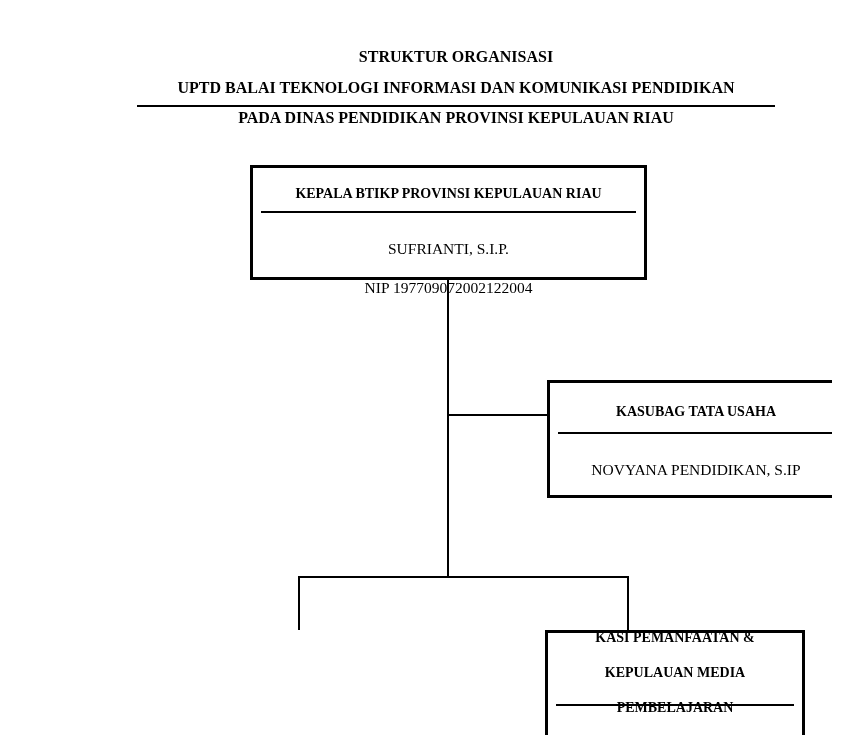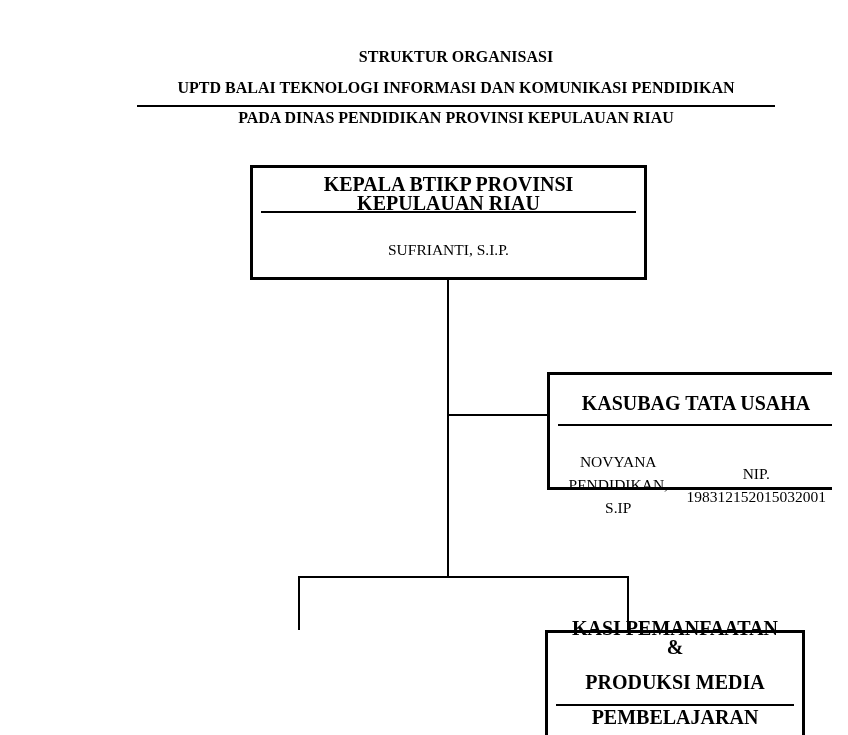--- a/index.html
+++ b/index.html
@@ -22,33 +22,33 @@
   }
 
   
   .node {
     position:absolute; border:3px solid var(--ink); background:var(--paper);
     display:flex; flex-direction:column;
   }
   .node-header {
     border-bottom:2px solid var(--ink);
     display:flex; flex-direction:column; justify-content:center; align-items:center;
-    font-weight:bold; font-size:20px; line-height:19px; text-align:center;
+    font-weight:bold; font-size:14px; line-height:19px; text-align:center;
     flex:0 0 auto;
   }
   .node-body {
     flex:1 1 auto;
-    display:flex; flex-direction:row; justify-content:center; align-items:center;
+    display:flex; flex-direction:column; justify-content:center; align-items:center;
     font-size:15.5px; line-height:23px; text-align:center;
   }
 
   .node-kepala        { left:218px; top:133px; width:397px; height:115px; }
   .node-kepala .node-header { height:37px; }
 
-  .node-kasubag       { left:515px; top:340px; width:298px; height:118px; }
+  .node-kasubag       { left:515px; top:348px; width:298px; height:118px; }
   .node-kasubag .node-header { height:43px; }
 
   .node-kasi-elayanan { left:73px;  top:598px; width:258px; height:122px; }
   .node-kasi-elayanan .node-header { height:60px; }
 
   .node-kasi-media    { left:513px; top:598px; width:260px; height:124px; }
   .node-kasi-media .node-header { height:65px; }
 
   
   .connector { position:absolute; background:var(--ink); }
@@ -75,38 +75,38 @@
   <div class="connector conn-split-bar"></div>
   <div class="connector conn-left-drop"></div>
   <div class="connector conn-right-drop"></div>
 
   <div class="node node-kepala">
     <div class="node-header">
       <div>KEPALA BTIKP PROVINSI KEPULAUAN RIAU</div>
     </div>
     <div class="node-body">
       <div>SUFRIANTI, S.I.P.</div>
+      <div>NIP 197709072002122004</div>
     </div>
   </div>
 
   <div class="node node-kasubag">
     <div class="node-header">
       <div>KASUBAG TATA USAHA</div>
     </div>
     <div class="node-body">
       <div>NOVYANA PENDIDIKAN, S.IP</div>
-      <div>NIP. 198312152015032001</div>
     </div>
   </div>
 
 
   <div class="node node-kasi-media">
     <div class="node-header">
       <div>KASI PEMANFAATAN &amp;</div>
-      <div>PRODUKSI MEDIA</div>
+      <div>KEPULAUAN MEDIA</div>
       <div>PEMBELAJARAN</div>
     </div>
     <div class="node-body">
       <div>INFORMASI, S.H</div>
     </div>
   </div>
 
 </div>
 
 </body></html>

